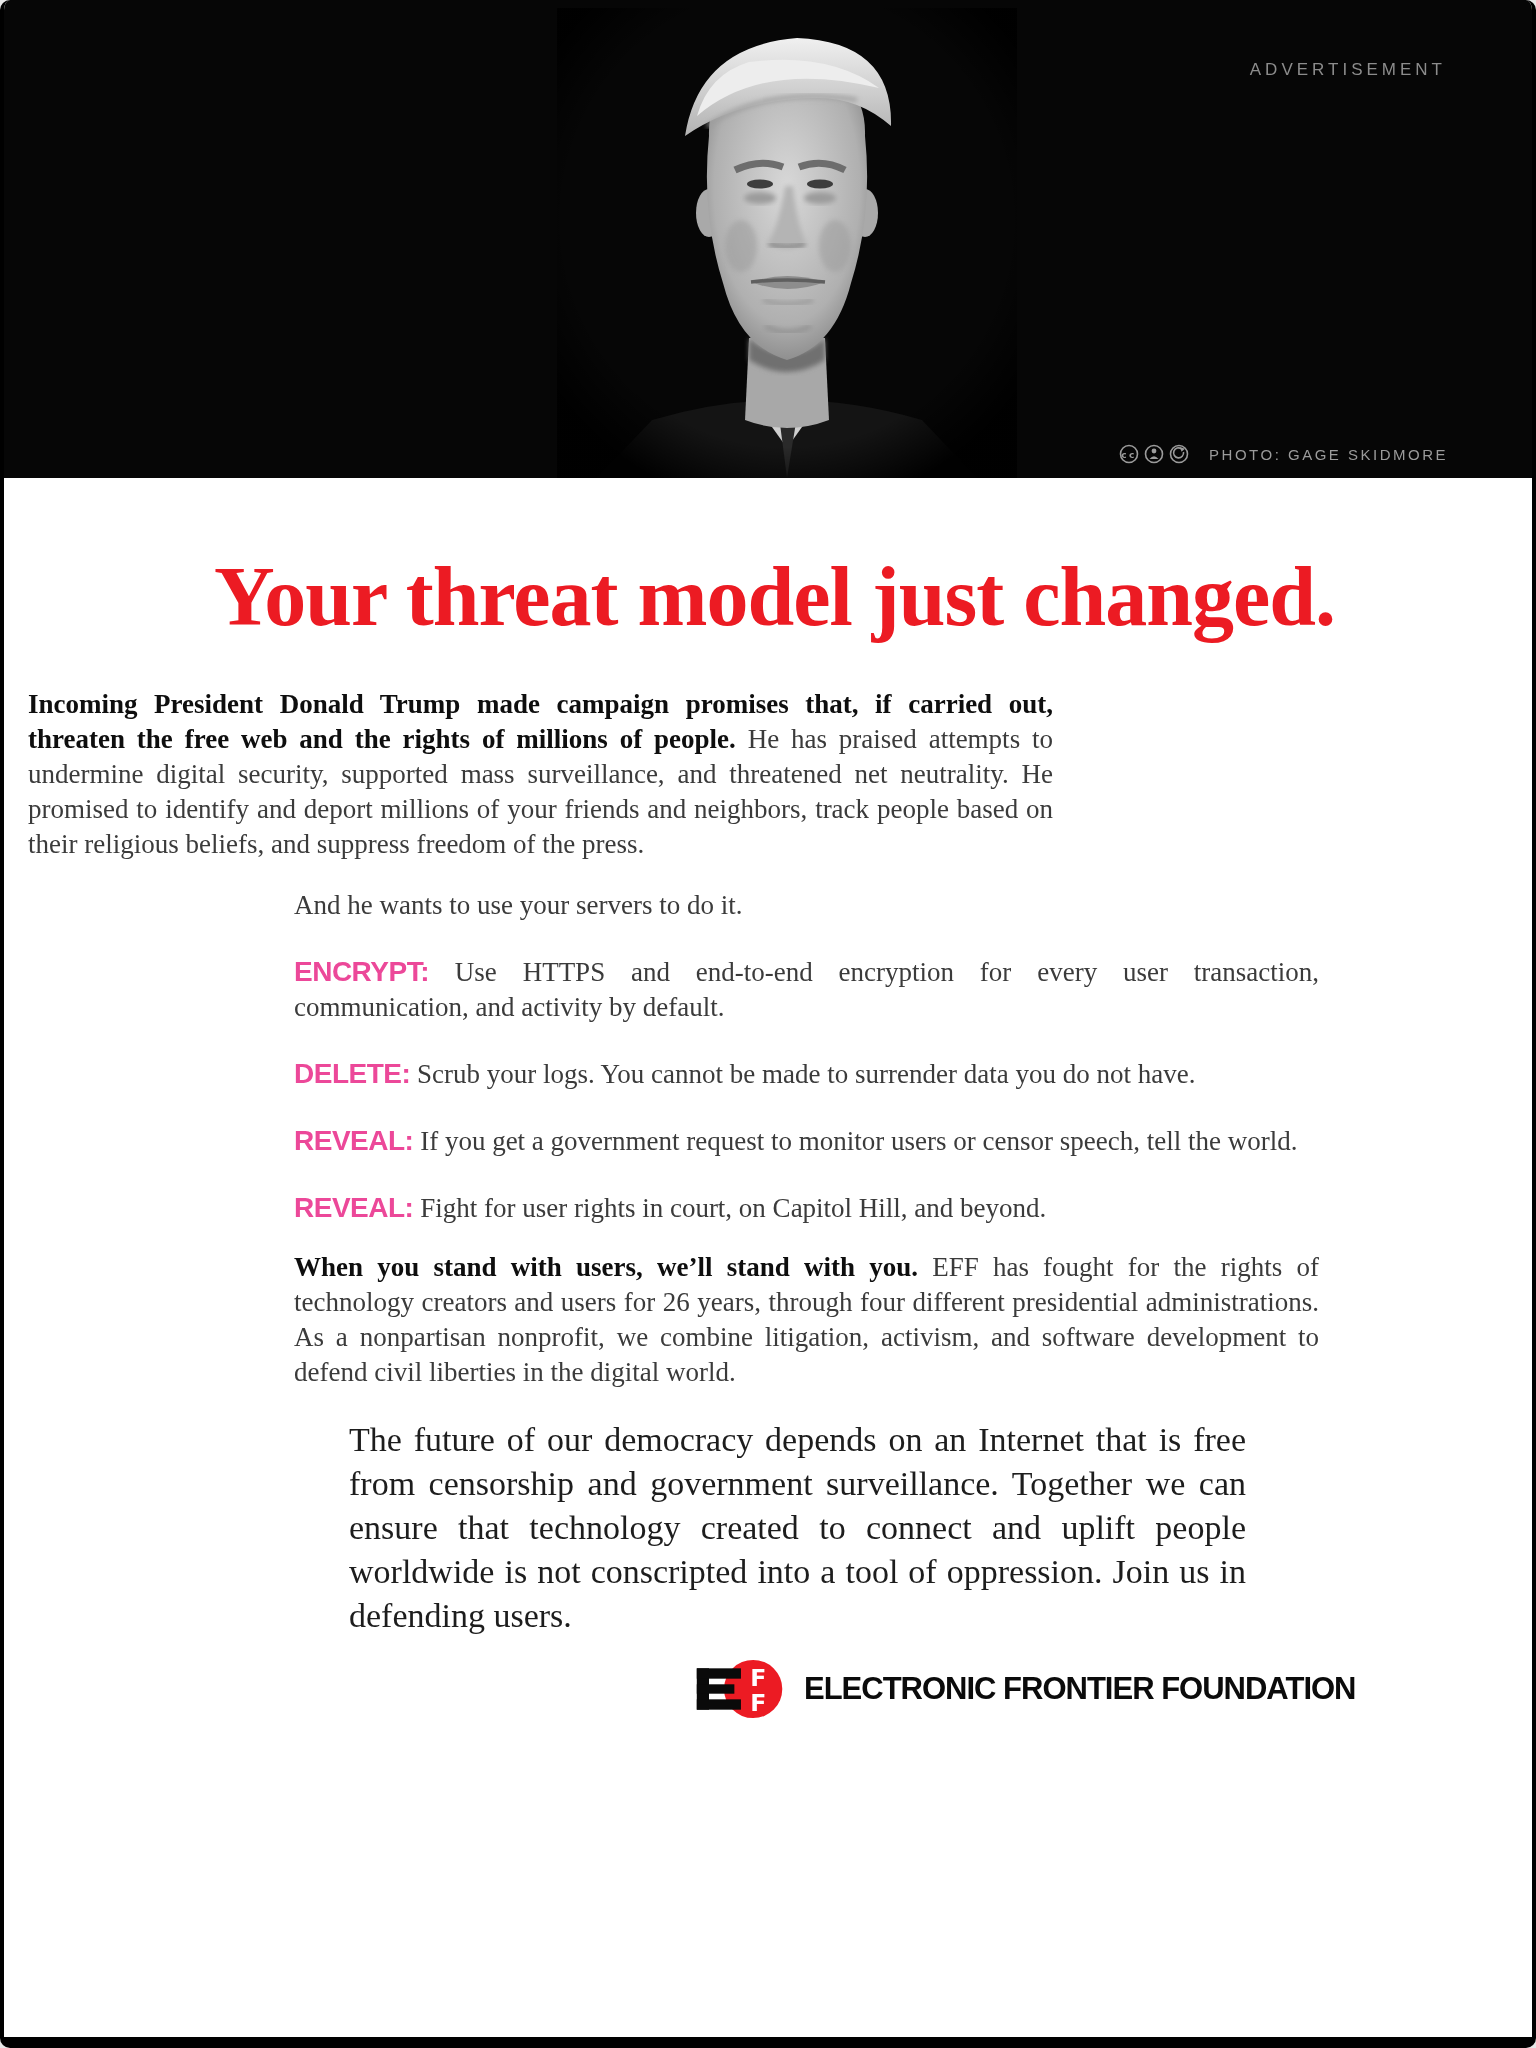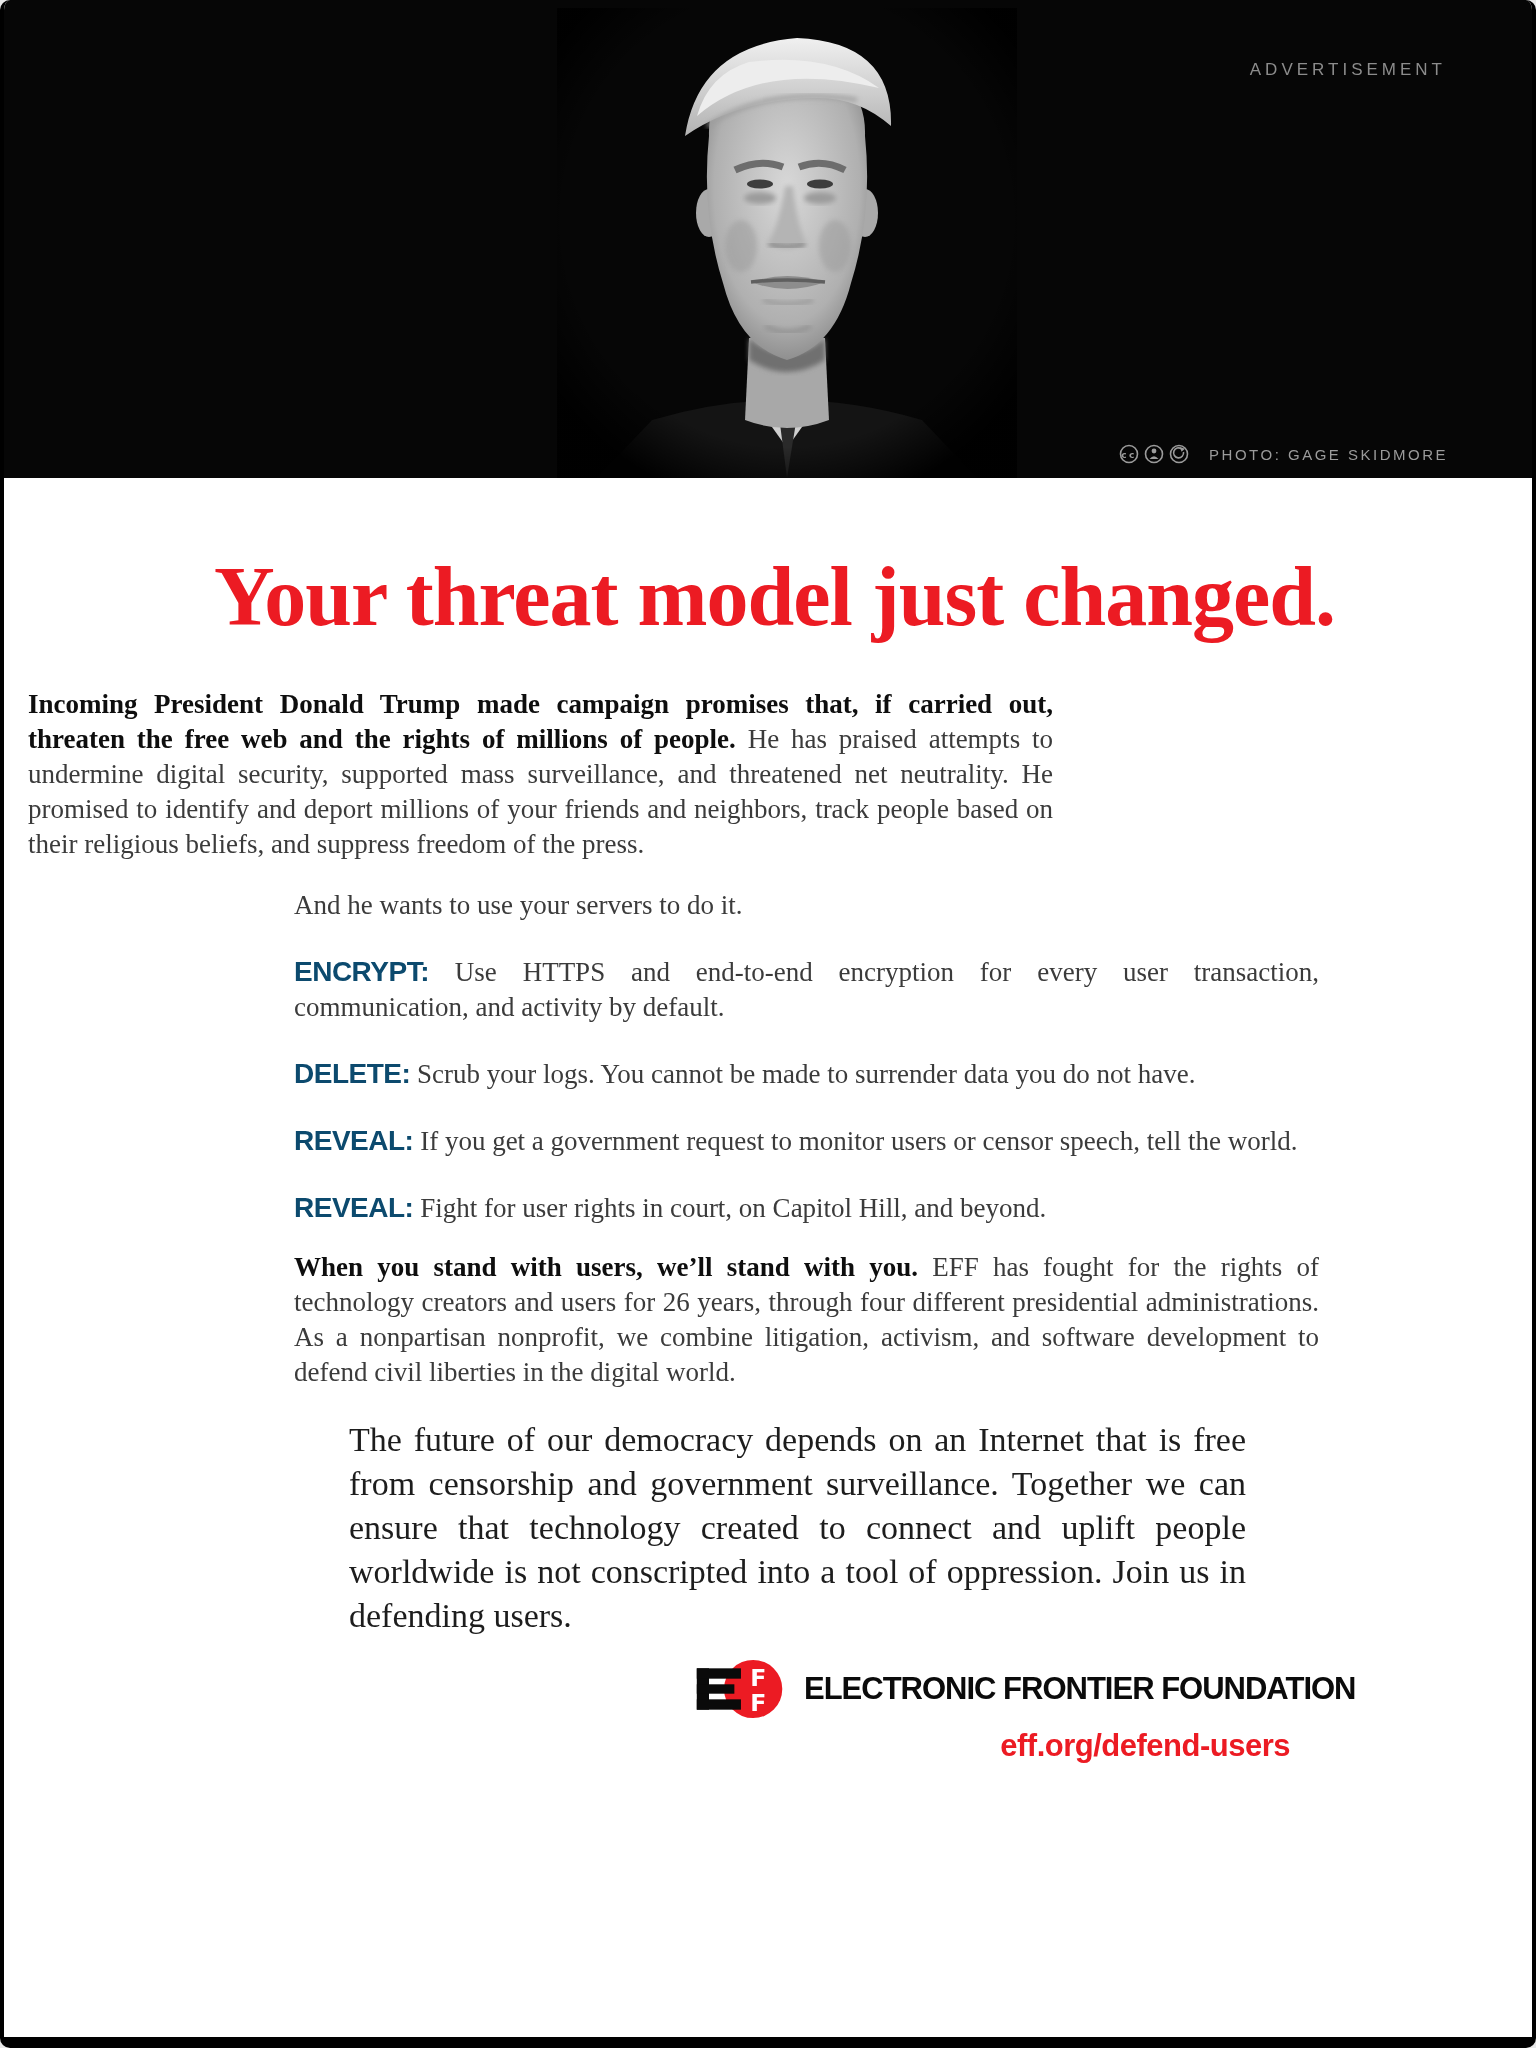--- a/index.html
+++ b/index.html
@@ -41,21 +41,21 @@
     margin-left:290px; width:1025px;
     font-size:27px; line-height:35px; text-align:justify; color:#3b3b3b;
   }
   .para b, .para .lead { font-weight:bold; color:#0e0e0e; }
   .p-intro   { margin-top:46px;margin-left:24px; }
   .p-servers { margin-top:26px; }
   .p-call    { margin-top:28px; font-weight:bold; color:#0e0e0e; }
   .action    { margin-top:31px; }
   .action-label {
     font-family:"Liberation Sans", sans-serif; font-weight:bold; font-size:28px;
-    letter-spacing:-0.5px; color:#0c4a6e;
+    letter-spacing:-0.5px; color:#ec4899;
   }
   .p-stand   { margin-top:24px; }
   .closing {
     margin-left:345px; margin-top:28px; width:897px;
     font-size:34px; line-height:44px; text-align:justify; color:#1d1d1d;
   }
   
   .footer { margin-left:688px; margin-top:20px; width:600px; }
   .footer-row { display:flex; align-items:center; }
   .eff-logo { width:96px; height:62px; flex:0 0 auto; }
@@ -184,19 +184,16 @@
             <rect x="4" y="11" width="13" height="44"></rect>
             <rect x="4" y="11" width="47" height="11"></rect>
             <rect x="4" y="28" width="40" height="10"></rect>
             <rect x="4" y="44" width="47" height="11"></rect>
           </g>
           <text x="61" y="30" font-size="25" font-weight="bold" fill="#ffffff" font-family="DejaVu Sans, sans-serif">F</text>
           <text x="61" y="56" font-size="25" font-weight="bold" fill="#ffffff" font-family="DejaVu Sans, sans-serif">F</text>
         </svg>
         <div class="wordmark">ELECTRONIC FRONTIER FOUNDATION</div>
       </div>
-      <div class="url-row">
-        <a href="#" class="url-link">eff.org/defend-users</a>
-      </div>
     </div>
 
   </div>
 </div>
 
 </body></html>

